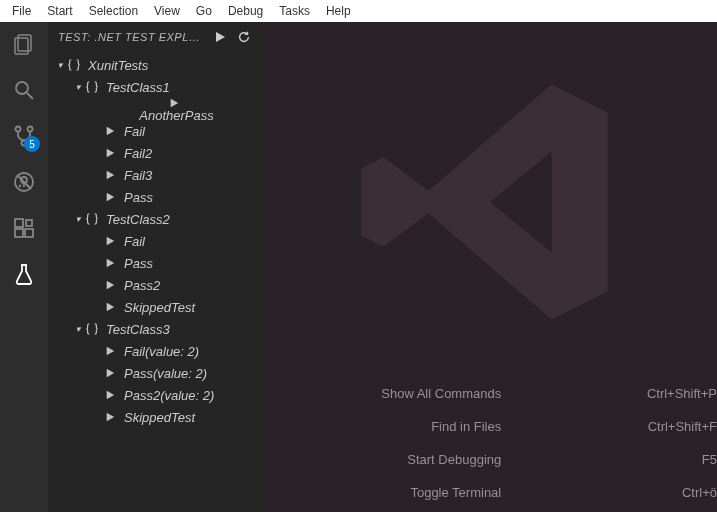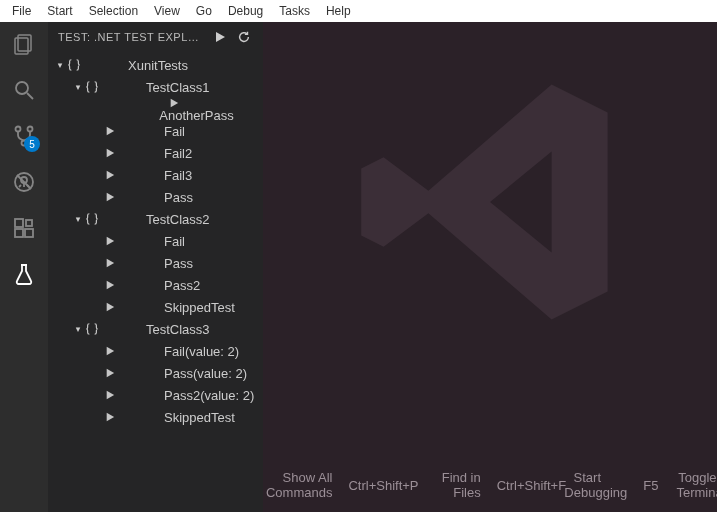--- a/index.html
+++ b/index.html
@@ -62,20 +62,21 @@
     display: flex;
     align-items: center;
     justify-content: center;
     padding: 0 3px;
   }
   .sidebar {
     width: 215px;
     background: #252526;
     display: flex;
     flex-direction: column;
+    font-style: italic;
   }
   .sidebar-header {
     display: flex;
     align-items: center;
     padding: 6px 10px;
     font-size: 11px;
     color: #bbbbbb;
     letter-spacing: 0.5px;
   }
   .sidebar-header .title {
@@ -113,39 +114,40 @@
     text-align: center;
   }
   .node-icon {
     width: 16px;
     display: inline-flex;
     align-items: center;
     justify-content: center;
     margin-right: 6px;
     color: #c5c5c5;
   }
-  .node-label { color: #cccccc; margin-left: 40px; }
+  .node-label { color: #cccccc; }
   .editor {
     flex: 1;
     background: #2b2128;
     position: relative;
   }
   .watermark-logo {
     position: absolute;
     top: 40px;
     left: 50%;
     transform: translateX(-50%);
     opacity: 1;
   }
   .watermark-logo svg { width: 280px; height: 280px; }
   .commands {
     position: absolute;
     left: 0; right: 0;
     bottom: 12px;
     display: flex;
+    flex-direction: column;
     gap: 18px;
     color: #9b8f97;
     font-size: 13px;
   }
   .cmd-row {
     display: flex;
     align-items: center;
   }
   .cmd-label { width: 56%; text-align: right; padding-right: 16px; }
   .cmd-key { width: 44%; text-align: right; }

